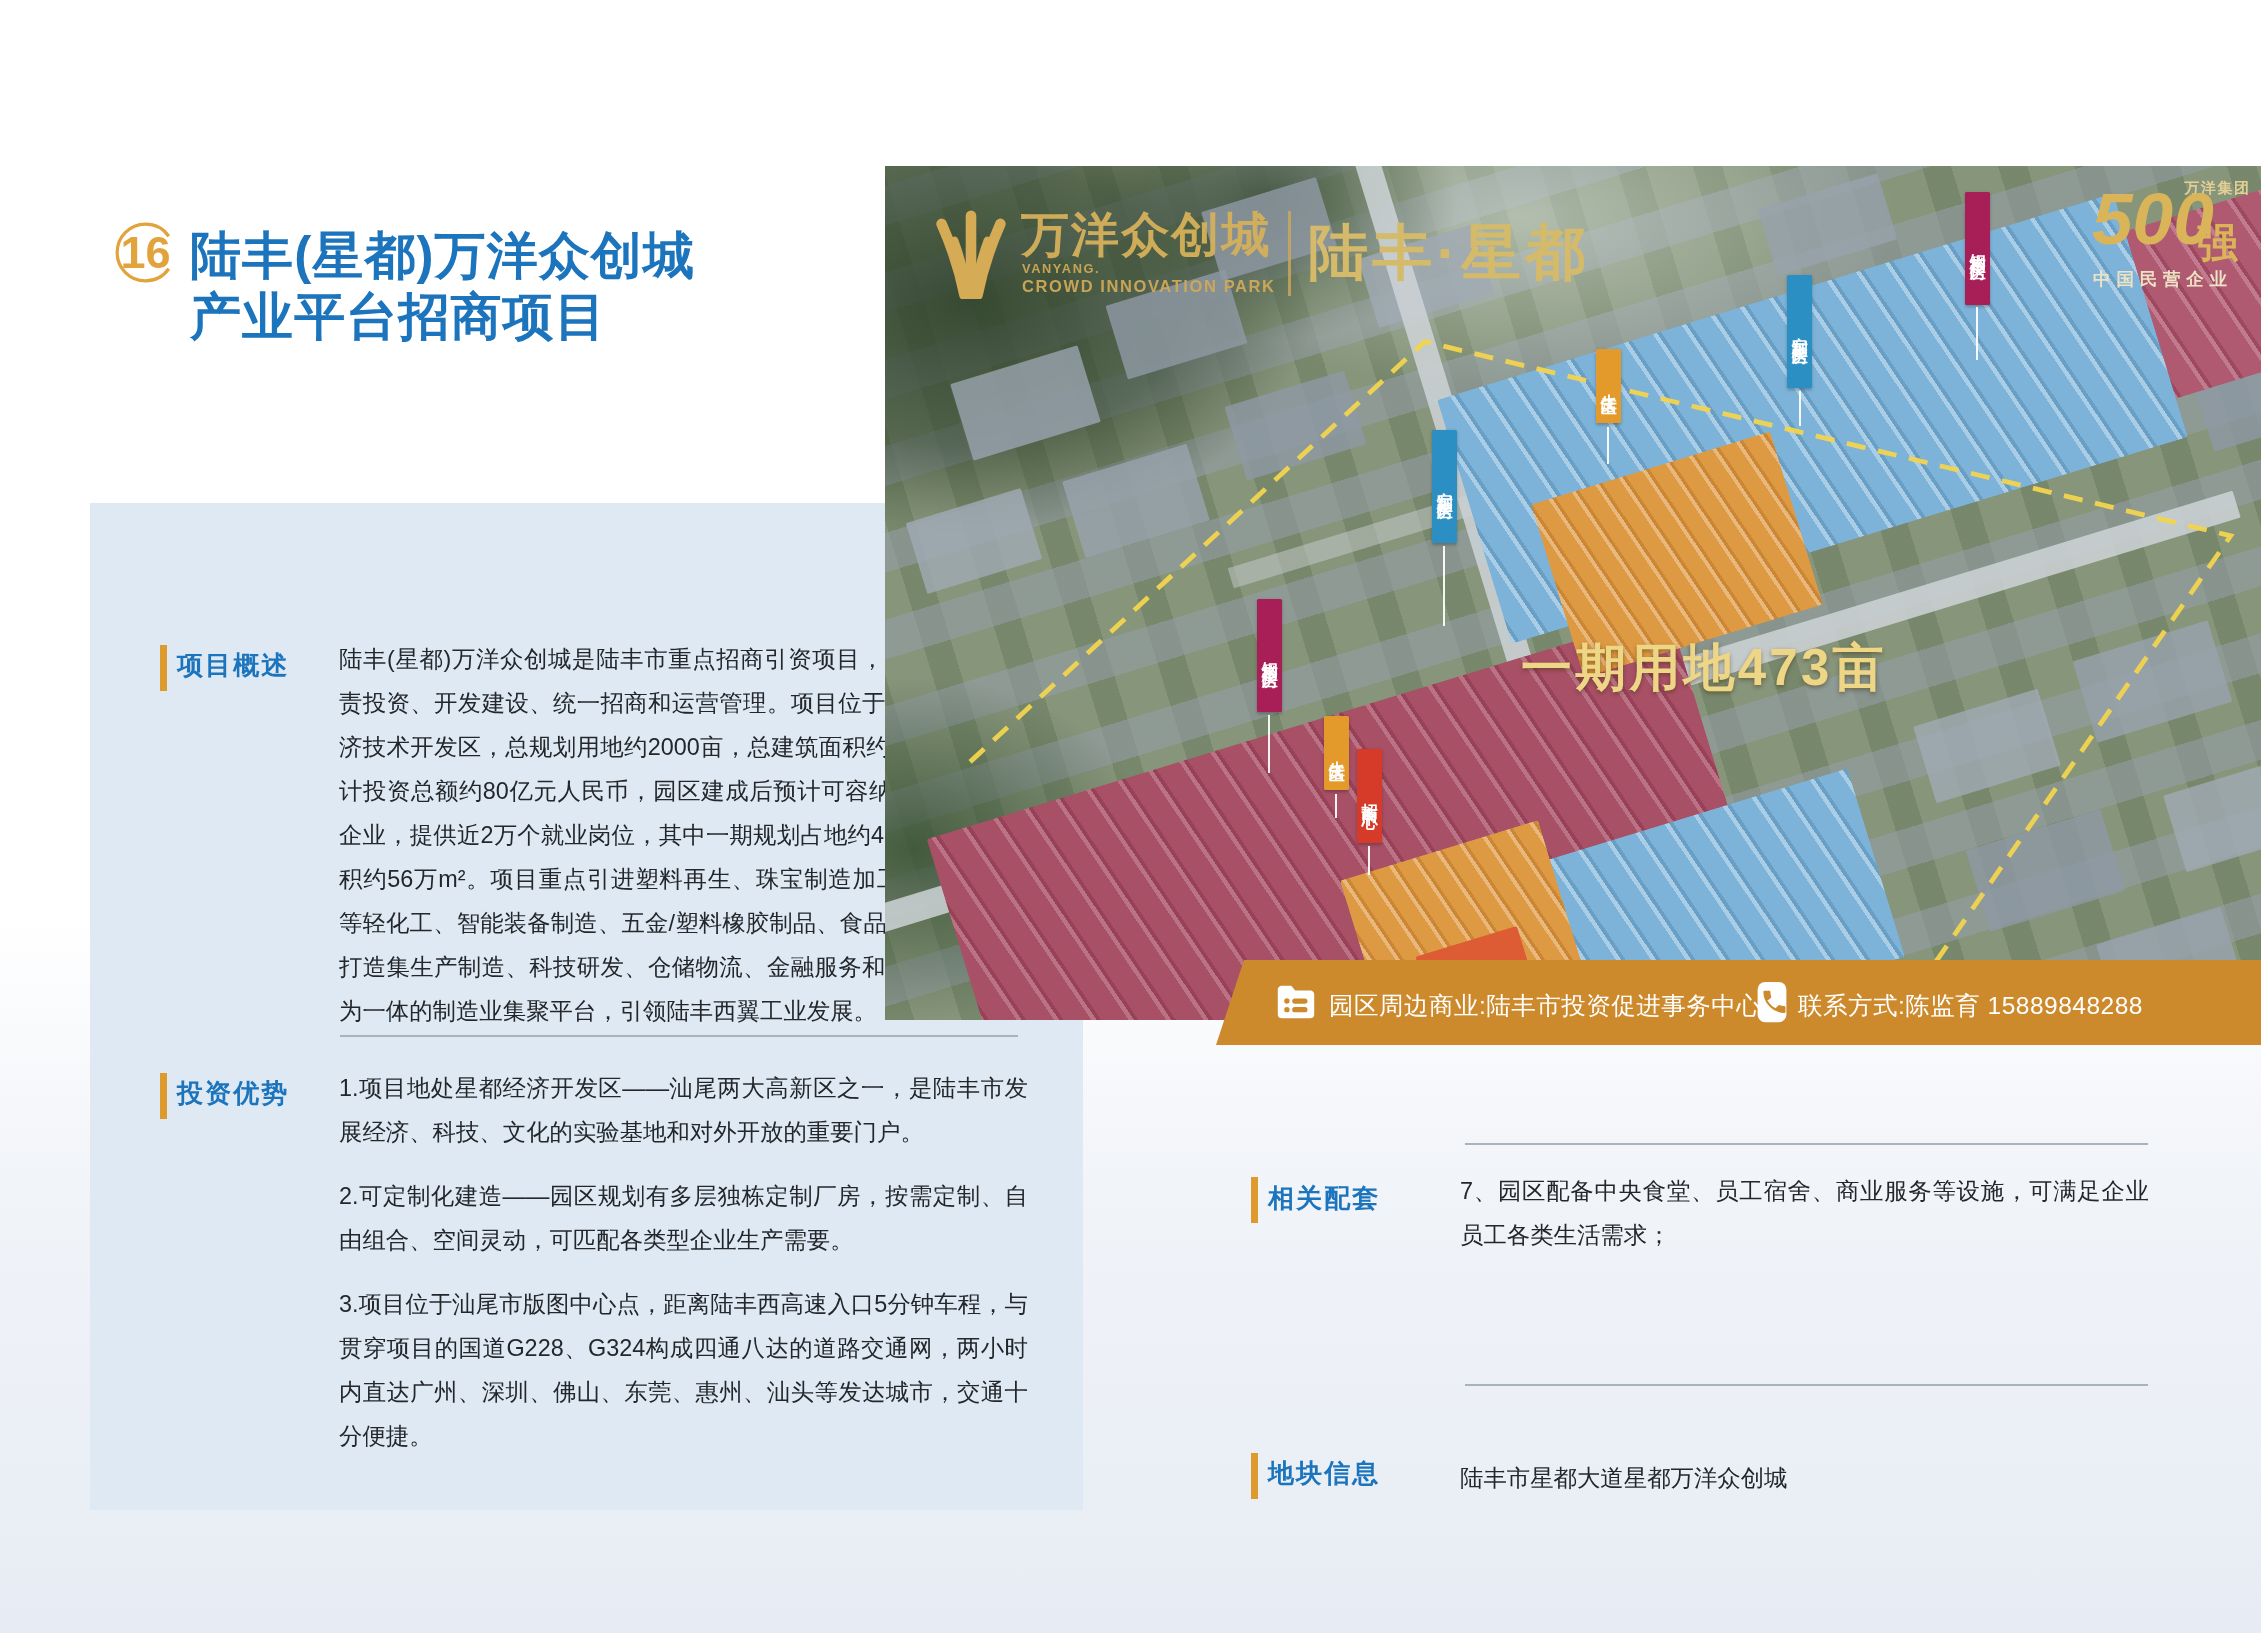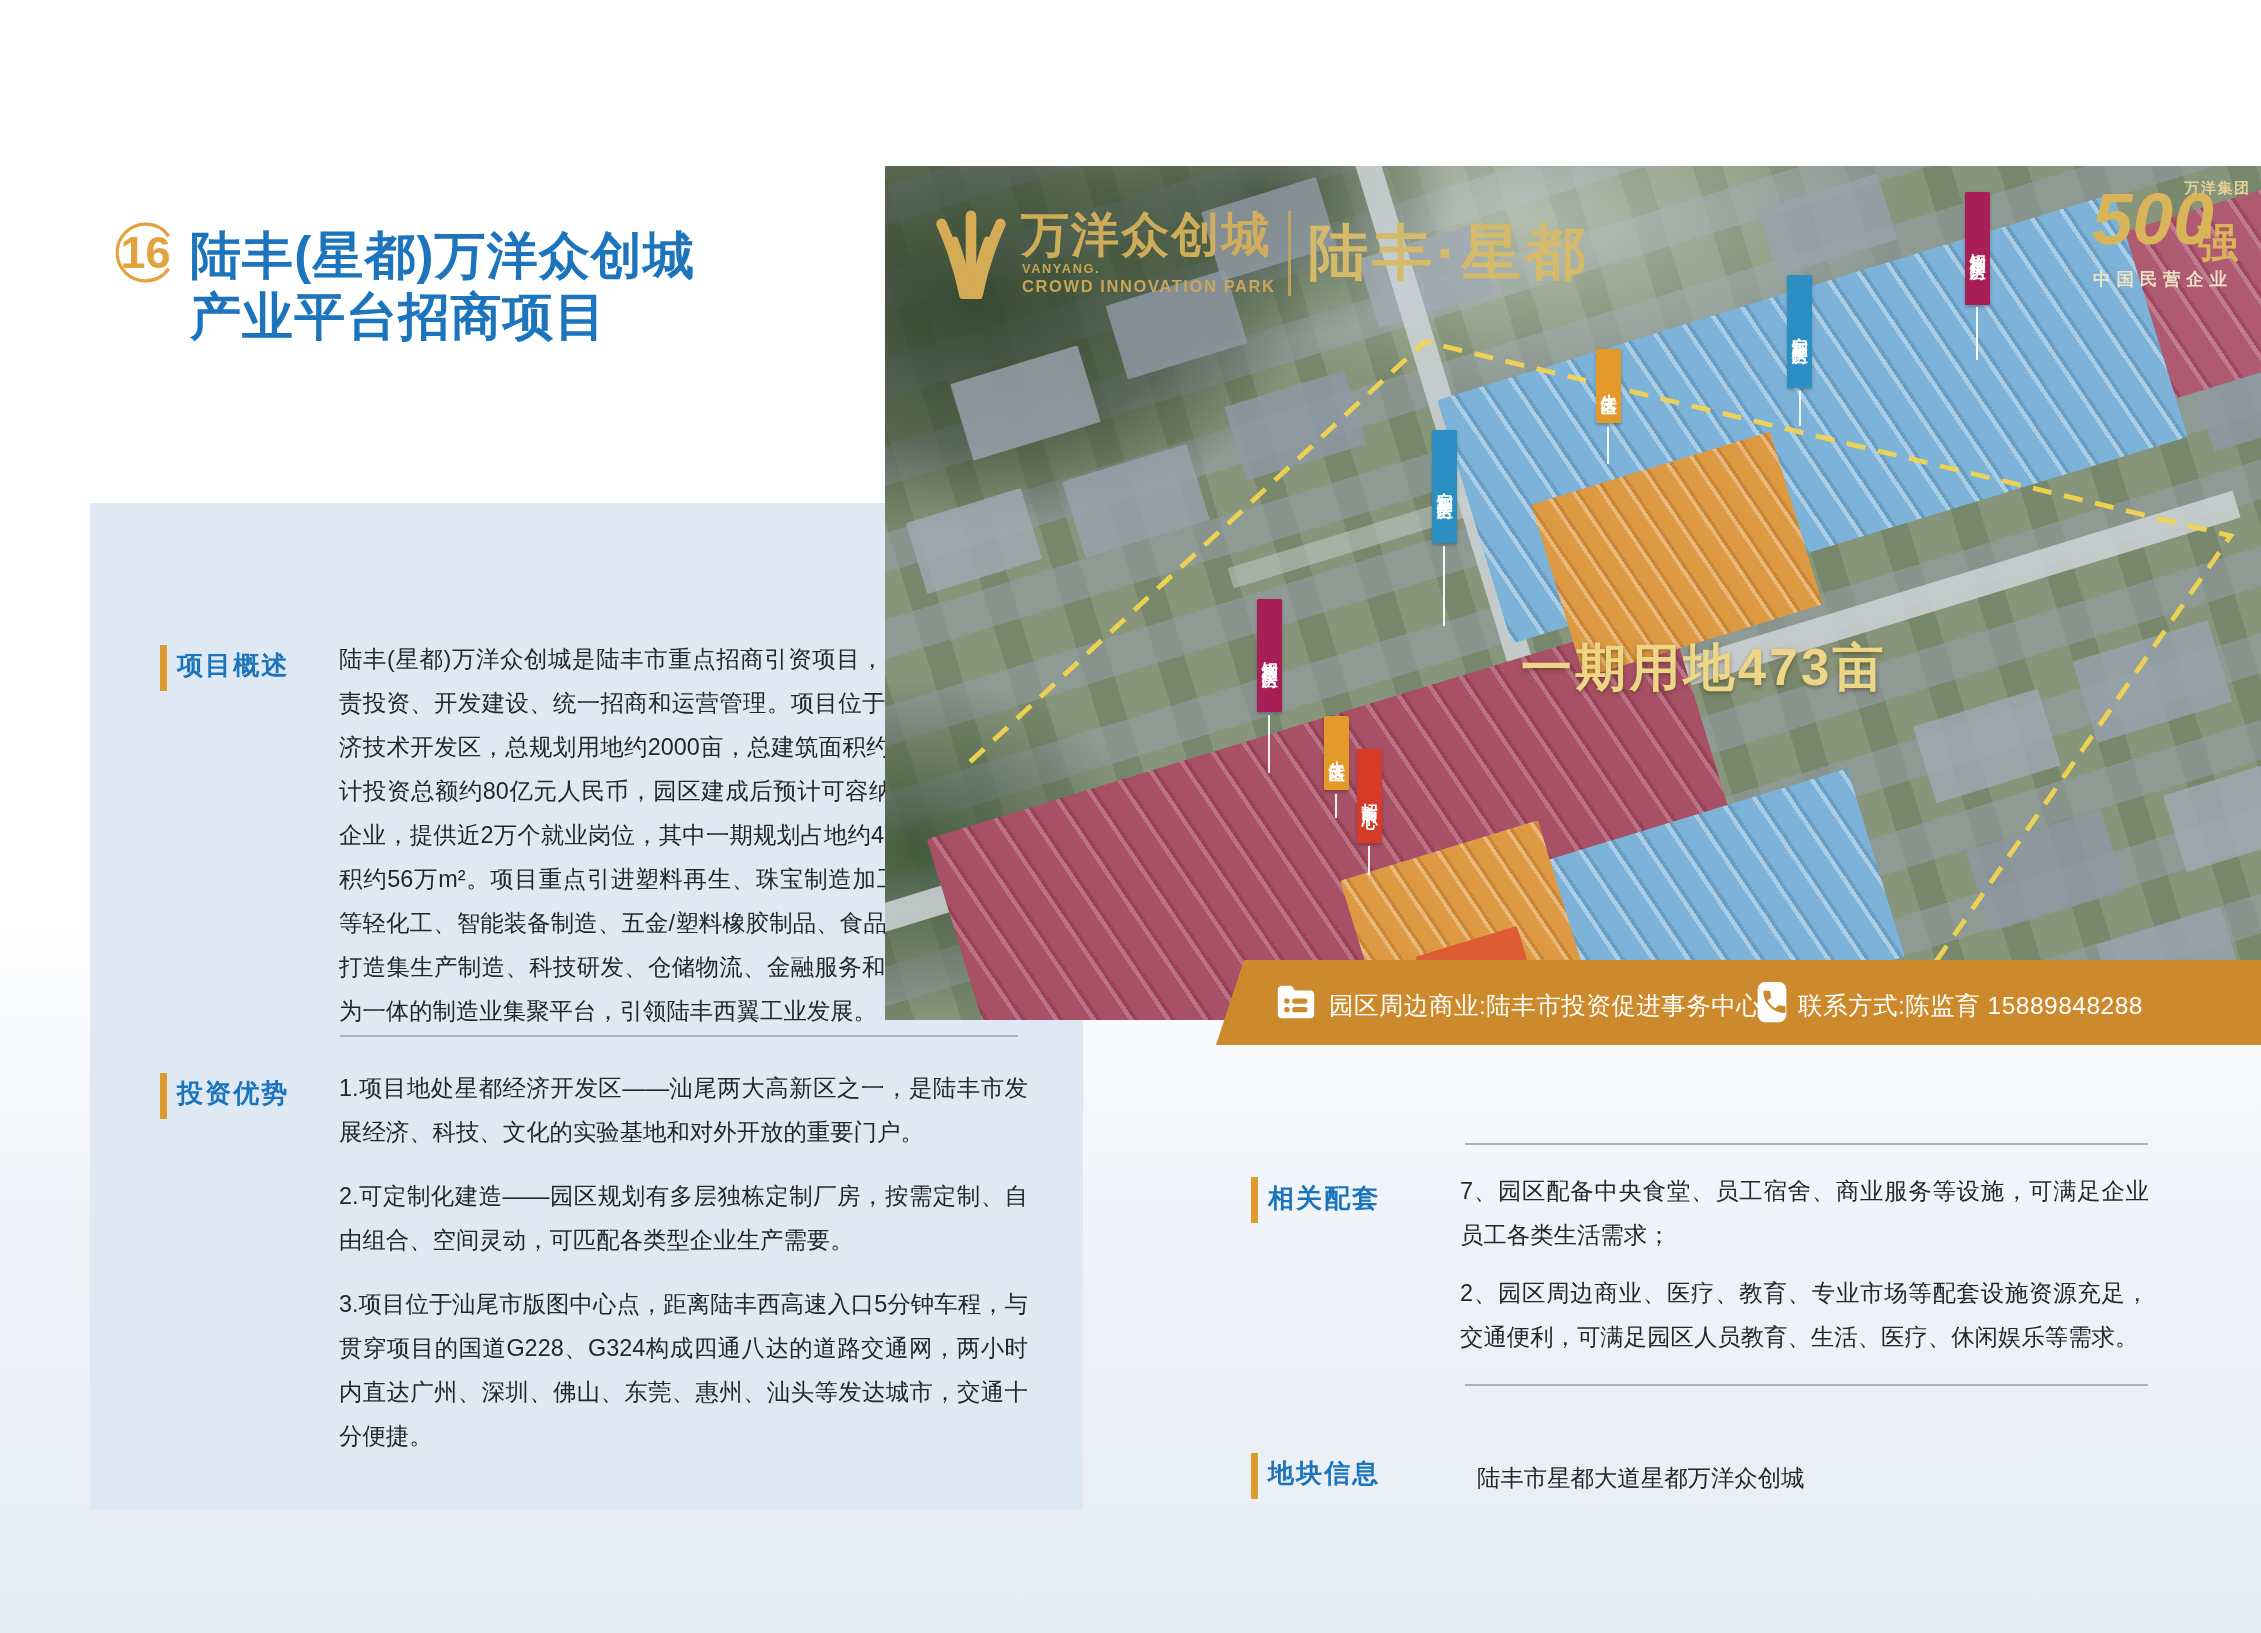--- a/index.html
+++ b/index.html
@@ -202,21 +202,20 @@
   </svg>
   <div class="contact-text" style="left:582px;">联系方式:陈监育 15889848288</div>
 </div>
 
 <div class="abs divider" style="left:1465px;top:1143px;width:683px;"></div>
 
 <div class="abs sec-bar" style="left:1251px;top:1177px;"></div>
 <div class="abs sec-head" style="left:1268px;top:1181px;">相关配套</div>
 <div class="abs body-text" style="left:1460px;top:1169px;width:689px;">
   <p class="para-tight">7、园区配备中央食堂、员工宿舍、商业服务等设施，可满足企业员工各类生活需求；</p>
-  <p class="para-tight">2、园区周边商业、医疗、教育、专业市场等配套设施资源充足，交通便利，可满足园区人员教育、生活、医疗、休闲娱乐等需求。</p>
 </div>
 
 <div class="abs divider" style="left:1465px;top:1384px;width:683px;"></div>
 
 <div class="abs sec-bar" style="left:1251px;top:1453px;"></div>
 <div class="abs sec-head" style="left:1268px;top:1456px;">地块信息</div>
-<div class="abs body-text" style="left:1460px;top:1456px;width:689px;margin-left:17px;">陆丰市星都大道星都万洋众创城</div>
+<div class="abs body-text" style="left:1460px;top:1456px;width:689px;">陆丰市星都大道星都万洋众创城</div>
 
 
 </body></html>

